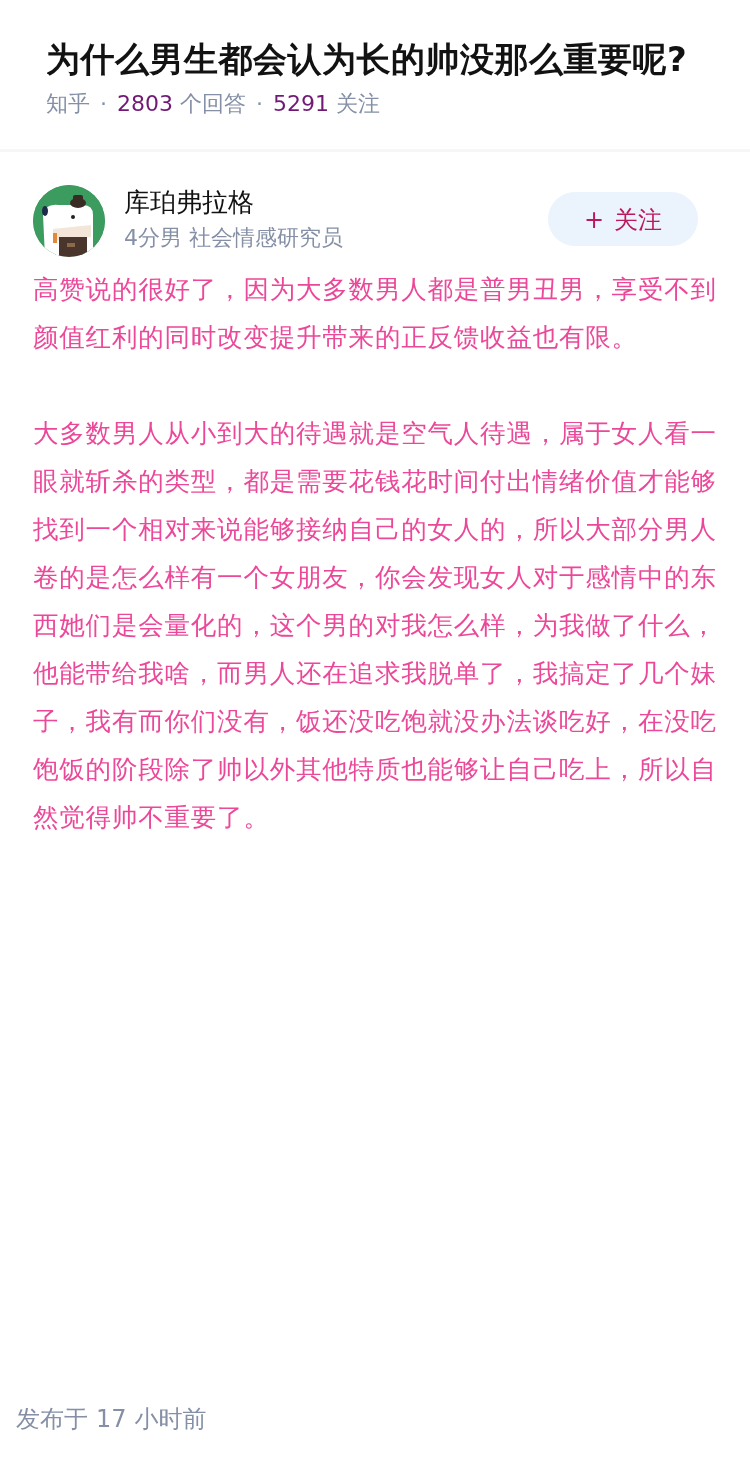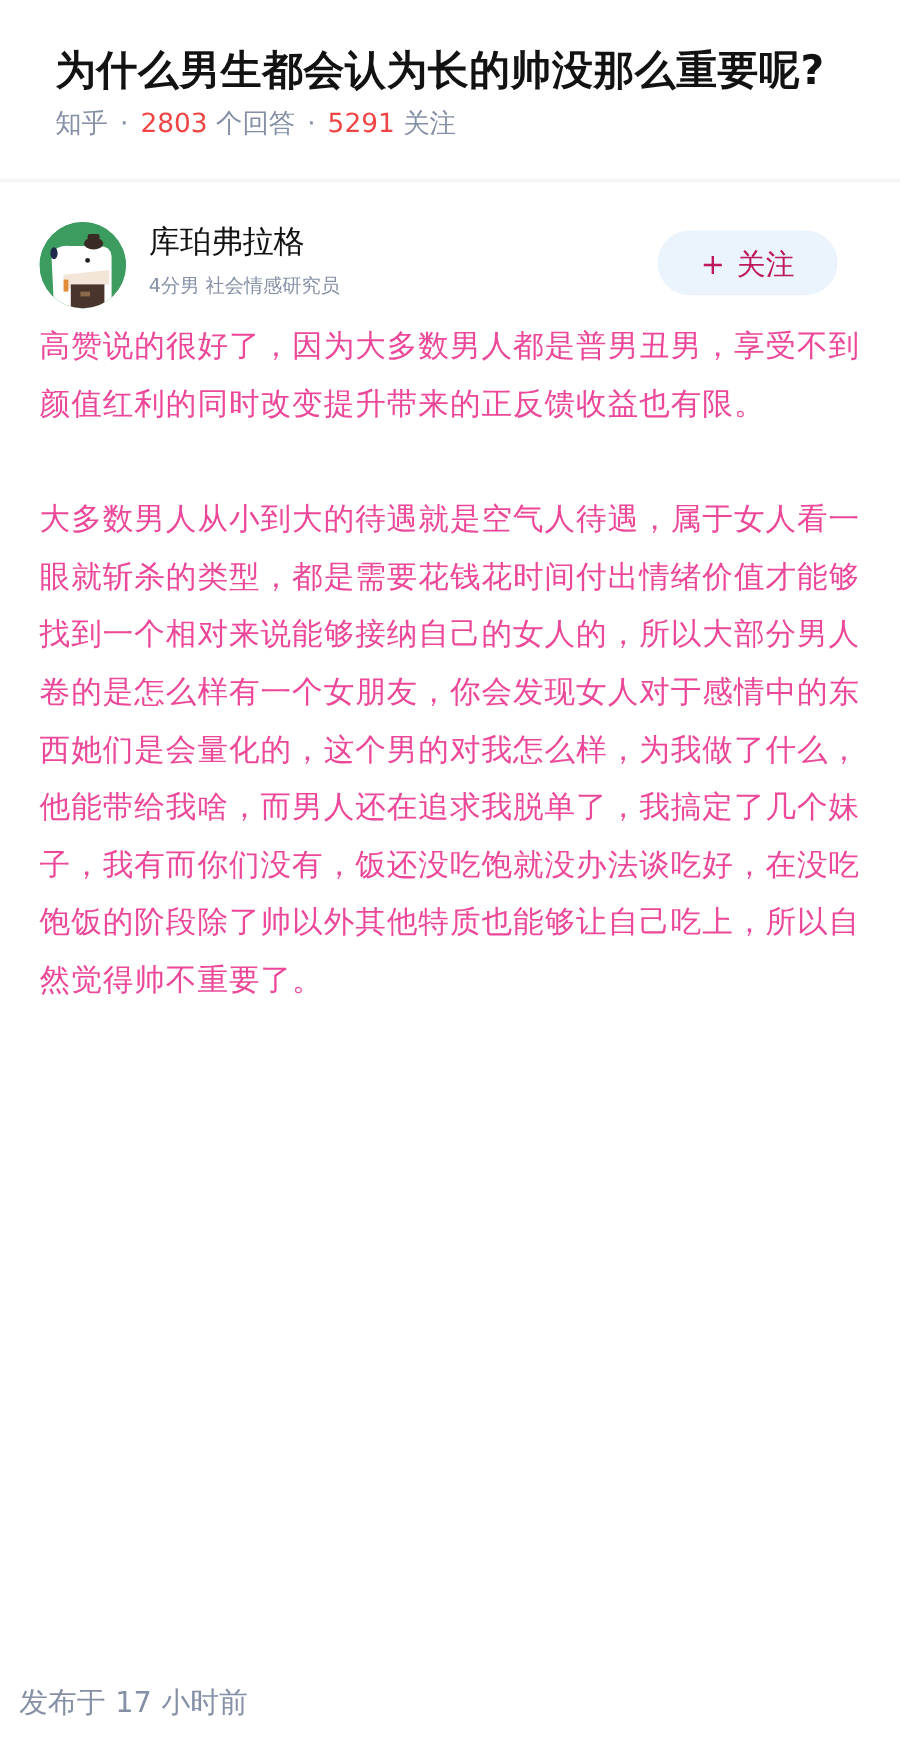--- a/index.html
+++ b/index.html
@@ -1,27 +1,27 @@
 <!DOCTYPE html>
 <html><head>
   <meta charset="utf-8">
   <style>
     html, body { margin: 0; padding: 0; background: #ffffff; }
     body { width: 750px; height: 1470px; overflow: hidden; font-family: "DejaVu Sans", "Liberation Sans", sans-serif; color: #121212; position: relative; }
     .question { padding: 36px 33px 0 46px; height: 113px; }
     .q-title { font-size: 34px; font-weight: bold; line-height: 46px; margin: 0; letter-spacing: 0.5px; color: #121212; white-space: nowrap; }
     .q-meta { margin-top: 6px; font-size: 22px; line-height: 32px; color: #8590a6; white-space: nowrap; }
-    .q-meta .num { color: #ef4444; text-align: center; }
+    .q-meta .num { color: #701a75; text-align: center; }
     .q-meta .dot { margin: 0 10px; }
     .divider { height: 3px; background: #f6f6f6; }
     .author { position: relative; height: 110px; padding: 0 24px; }
     .avatar { position: absolute; left: 33px; top: 33px; width: 72px; height: 72px; border-radius: 50%; background: #3c9b5e; overflow: hidden; }
     .author-info { position: absolute; left: 124px; top: 30px; }
     .author-name { font-size: 26px; line-height: 40px; color: #121212; }
-    .author-bio { font-size: 16px; line-height: 32px; color: #8590a6; }
+    .author-bio { font-size: 22px; line-height: 32px; color: #8590a6; }
     .follow-btn { position: absolute; right: 52px; top: 40px; width: 150px; height: 54px; border-radius: 27px; background: #ebf3fc; color: #be185d; font-size: 24px; line-height: 54px; text-align: center; border: none; font-family: inherit; cursor: pointer; }
     .follow-btn .plus { margin-right: 10px; }
     .answer { padding: 3px 33px 0 33px; }
     .para { font-size: 25.5px; line-height: 48px; margin: 0 0 48px 0; color: #ec4899; letter-spacing: 0.8px; }
     .para.last { margin-bottom: 0; }
     .published { position: absolute; left: 16px; top: 1403px; font-size: 24px; line-height: 32px; color: #8590a6; }
     .published .num { margin: 0 8px; }
   </style>
 </head>
 <body>

